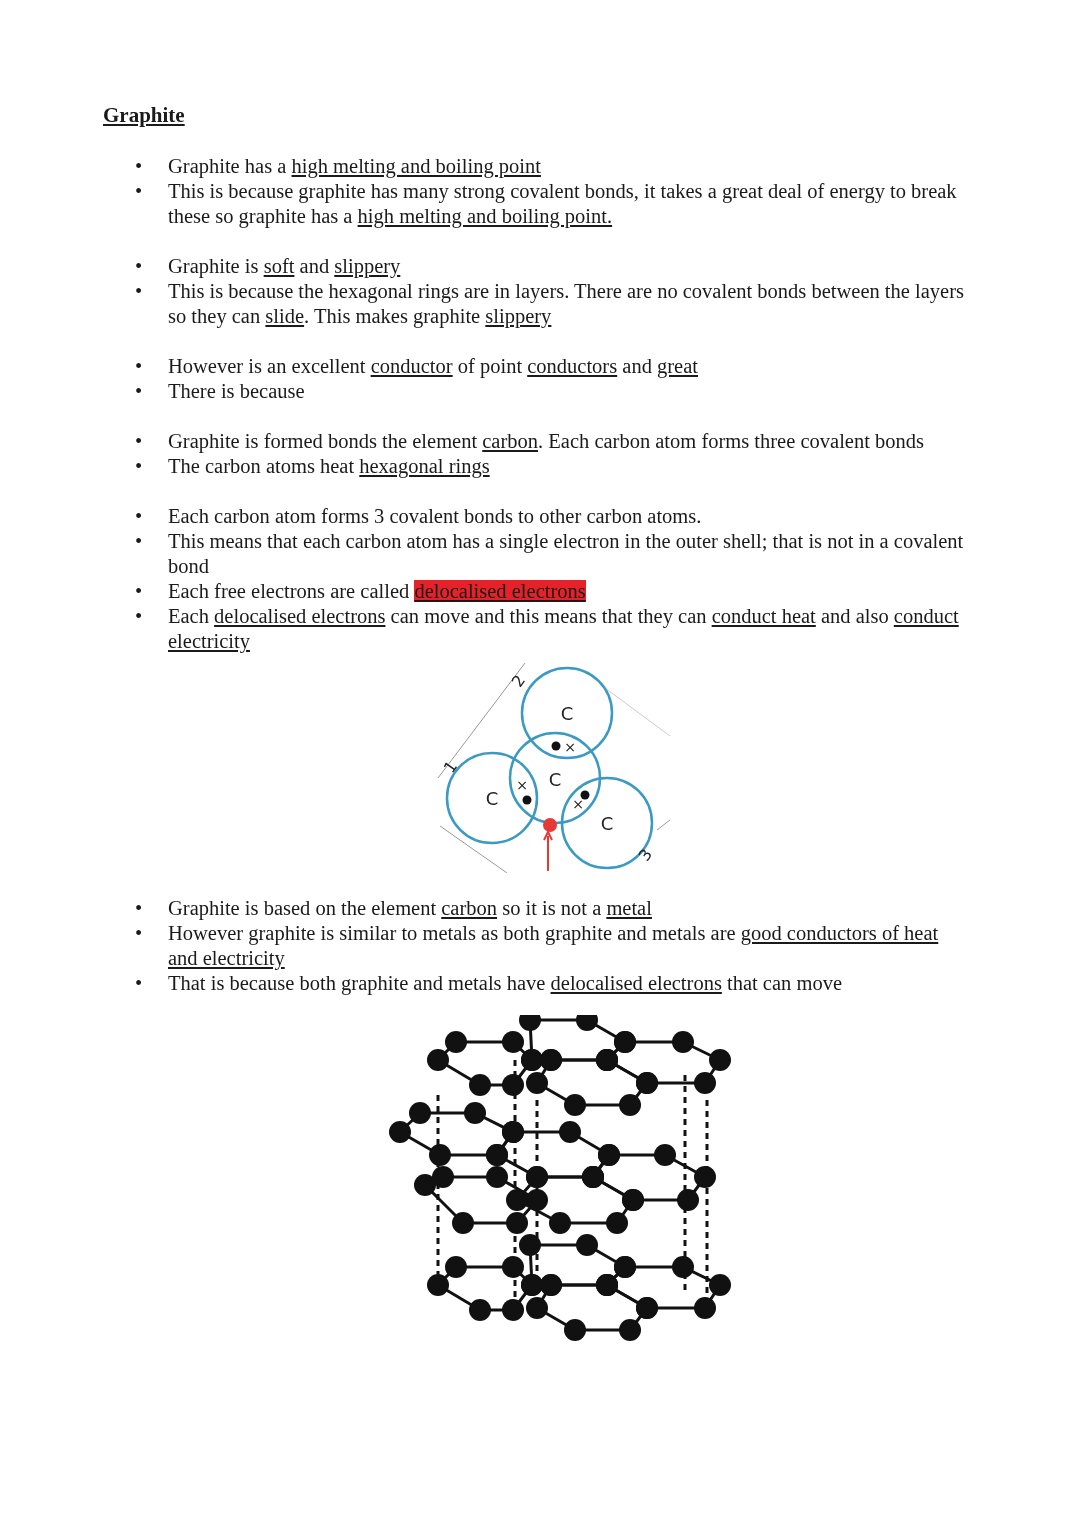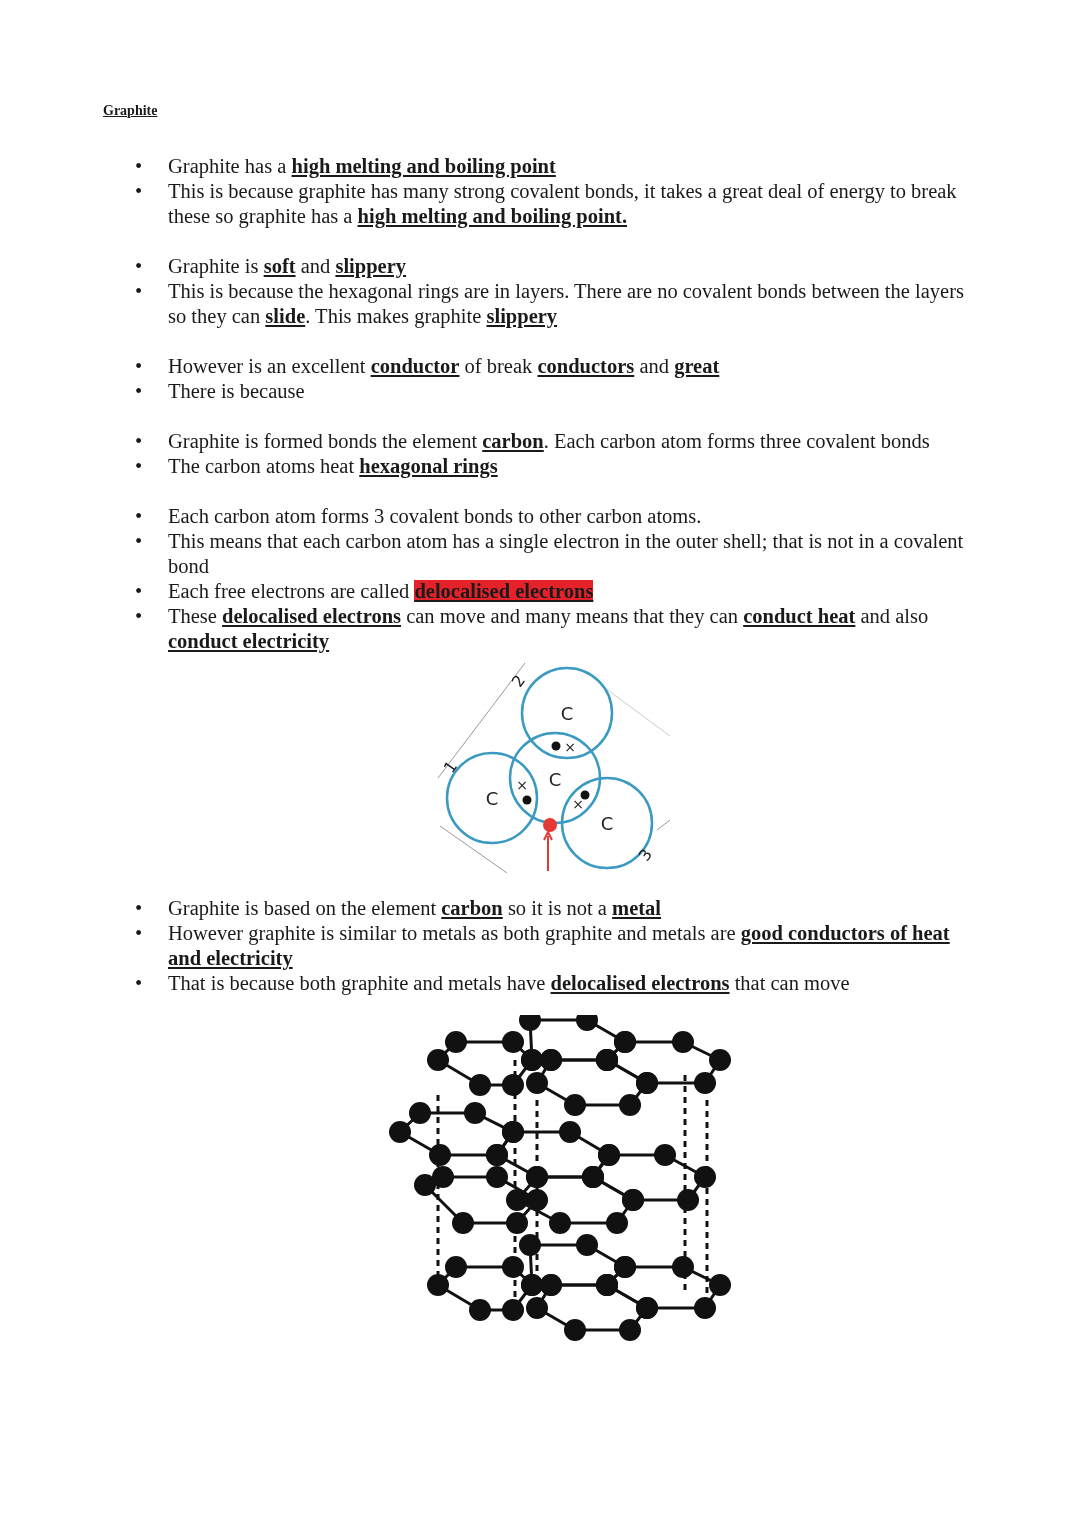--- a/index.html
+++ b/index.html
@@ -1,22 +1,22 @@
 <!DOCTYPE html>
 <html><head>
 <meta charset="utf-8">
 <style>
   html, body { margin:0; padding:0; background:#ffffff; }
   body { width:1080px; height:1527px; position:relative; overflow:hidden;
          font-family:"Liberation Serif","DejaVu Serif",serif; color:#1a1a1a; }
-  .title { position:absolute; left:103px; top:103px; font-size:14px; font-weight:bold; text-decoration:underline; }
+  .title { position:absolute; left:103px; top:103px; font-size:21px; font-weight:bold; text-decoration:underline; }
   .bl { position:absolute; left:0; width:1080px; font-size:20.5px; line-height:25px; }
   .bl .dot { position:absolute; left:135px; top:0; }
   .bl .txt { position:absolute; left:168px; width:800px; }
-  .b { font-weight:bold; text-decoration:underline; }
+  .b { font-weight:normal; text-decoration:underline; }
   .hl { background:#e5222a; }
   svg { position:absolute; }
 </style>
 </head>
 <body>
 
 <div class="title">Graphite</div>
 <div id="bullets">
     <div class="bl" style="top: 154px;">
       <span class="dot">•</span>
@@ -29,21 +29,21 @@
     <div class="bl" style="top: 254px;">
       <span class="dot">•</span>
       <span class="txt"><span>Graphite is </span><span class="b">soft</span><span> and </span><span class="b">slippery</span></span>
     </div>
     <div class="bl" style="top: 279px;">
       <span class="dot">•</span>
       <span class="txt"><span>This is because the hexagonal rings are in layers. There are no covalent bonds between the layers so they can </span><span class="b">slide</span><span>. This makes graphite </span><span class="b">slippery</span></span>
     </div>
     <div class="bl" style="top: 354px;">
       <span class="dot">•</span>
-      <span class="txt"><span>However is an excellent </span><span class="b">conductor</span><span> of break </span><span class="b">conductors</span><span> and </span><span class="b">great</span></span>
+      <span class="txt"><span>However is an excellent </span><span class="b">conductor</span><span> of point </span><span class="b">conductors</span><span> and </span><span class="b">great</span></span>
     </div>
     <div class="bl" style="top: 379px;">
       <span class="dot">•</span>
       <span class="txt"><span>There is because</span></span>
     </div>
     <div class="bl" style="top: 429px;">
       <span class="dot">•</span>
       <span class="txt"><span>Graphite is formed bonds the element </span><span class="b">carbon</span><span>. Each carbon atom forms three covalent bonds</span></span>
     </div>
     <div class="bl" style="top: 454px;">
@@ -57,21 +57,21 @@
     <div class="bl" style="top: 529px;">
       <span class="dot">•</span>
       <span class="txt"><span>This means that each carbon atom has a single electron in the outer shell; that is not in a covalent bond</span></span>
     </div>
     <div class="bl" style="top: 579px;">
       <span class="dot">•</span>
       <span class="txt"><span>Each free electrons are called </span><span class="b hl">delocalised electrons</span></span>
     </div>
     <div class="bl" style="top: 604px;">
       <span class="dot">•</span>
-      <span class="txt"><span>These </span><span class="b">delocalised electrons</span><span> can move and many means that they can </span><span class="b">conduct heat</span><span> and also </span><span class="b">conduct electricity</span></span>
+      <span class="txt"><span>Each </span><span class="b">delocalised electrons</span><span> can move and this means that they can </span><span class="b">conduct heat</span><span> and also </span><span class="b">conduct electricity</span></span>
     </div>
     <div class="bl" style="top: 896px;">
       <span class="dot">•</span>
       <span class="txt"><span>Graphite is based on the element </span><span class="b">carbon</span><span> so it is not a </span><span class="b">metal</span></span>
     </div>
     <div class="bl" style="top: 921px;">
       <span class="dot">•</span>
       <span class="txt"><span>However graphite is similar to metals as both graphite and metals are </span><span class="b">good conductors of heat and electricity</span></span>
     </div>
     <div class="bl" style="top: 971px;">

